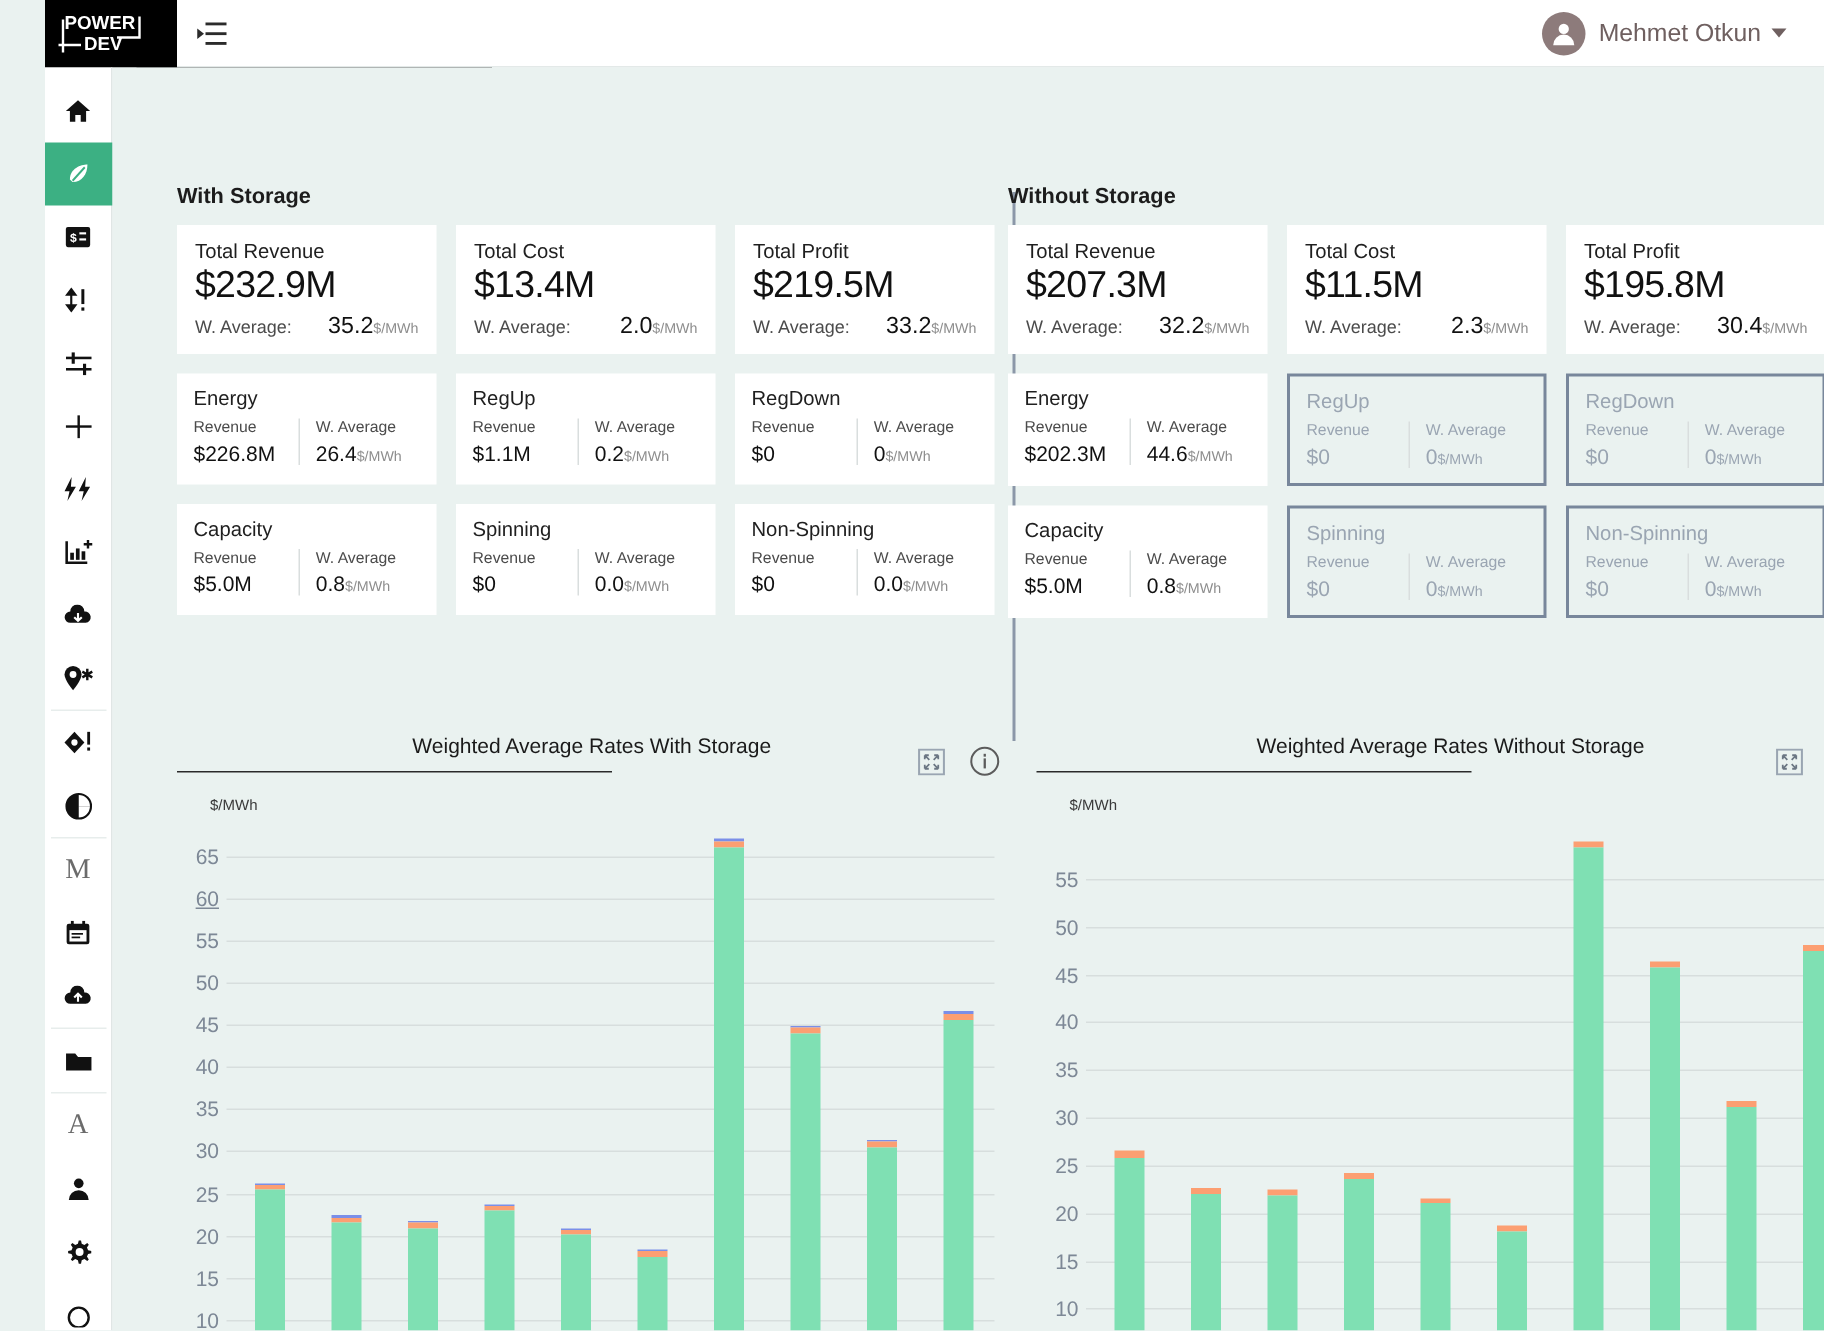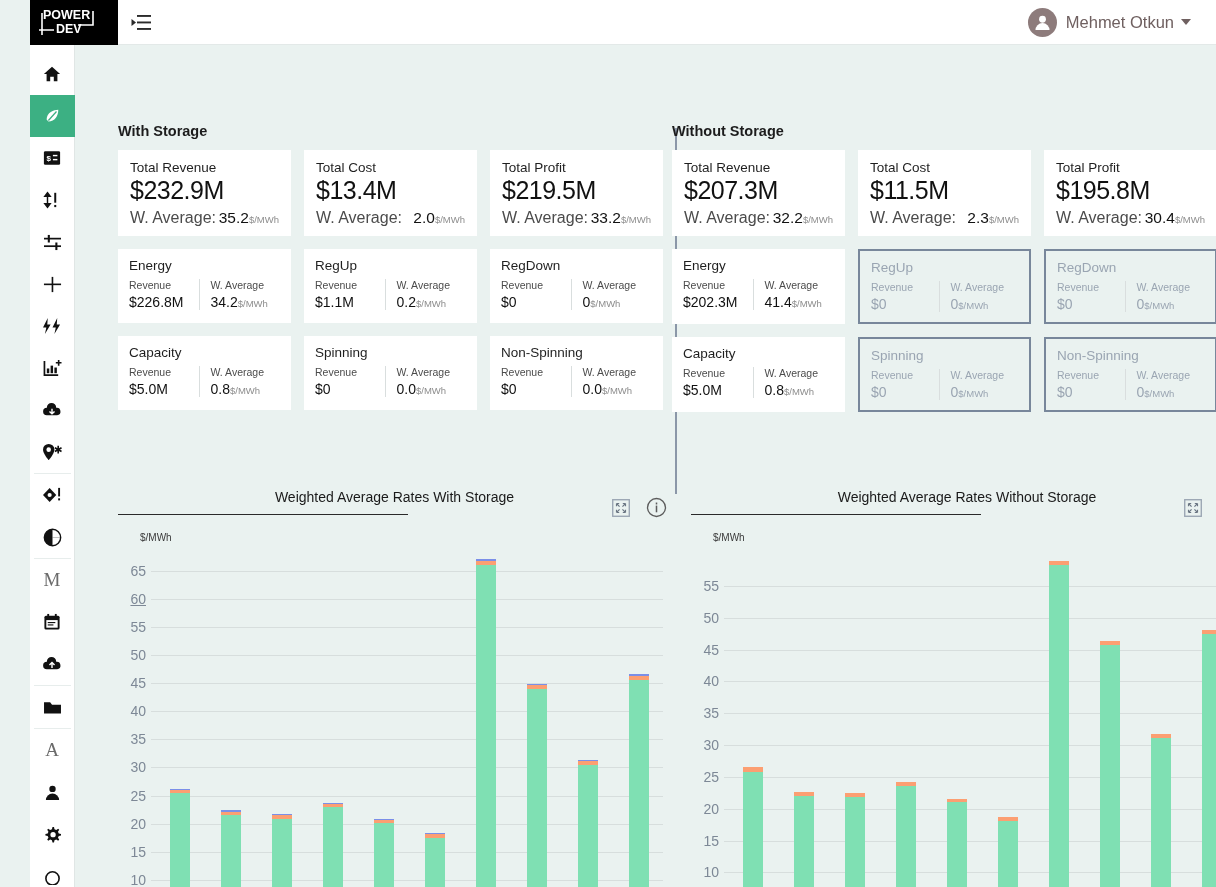--- a/index.html
+++ b/index.html
@@ -76,21 +76,21 @@
   .sec-title { font-size: 14.5px; font-weight: bold; color:#1c1c1c; margin-bottom: 11px; }
 
   .kpi-row { display:flex; gap: 13px; margin-bottom: 13px; }
   .kpi-card {
     background:#fff; width: 173px; padding: 10px 12px 9px 12px;
     min-height: 82px;
   }
   .kpi-label { font-size: 13.5px; color:#1f1f1f; margin-bottom: 1px; }
   .kpi-value { font-size: 25px; color:#111; letter-spacing:-.5px; line-height: 1.15; }
   .kpi-foot { display:flex; align-items:baseline; justify-content:space-between; margin-top:4px; }
-  .kpi-foot-label { font-size: 16px; color:#4b4b4b; }
+  .kpi-foot-label { font-size: 12px; color:#4b4b4b; }
   .kpi-foot-val { font-size: 15.5px; color:#111; }
   .unit { font-size: 9.5px; color:#8d8d8d; }
 
   .small-row { display:flex; gap: 13px; margin-bottom: 13px; }
   .small-card {
     background:#fff; width: 173px; padding: 9px 11px 10px 11px; min-height: 74px;
   }
   .small-card.disabled {
     background:#eaf2f0; border: 2px solid #78879b;
   }
@@ -369,21 +369,21 @@
       <div class="small-row">
         <div class="small-card">
           <div class="small-title">Energy</div>
           <div class="small-cols">
             <div class="small-col">
               <div class="small-col-head">Revenue</div>
               <div class="small-col-val">$226.8M</div>
             </div>
             <div class="small-col">
               <div class="small-col-head">W. Average</div>
-              <div class="small-col-val"><span>34.2</span><span class="unit">$/MWh</span></div>
+              <div class="small-col-val"><span>26.4</span><span class="unit">$/MWh</span></div>
             </div>
           </div>
         </div>
         <div class="small-card">
           <div class="small-title">RegUp</div>
           <div class="small-cols">
             <div class="small-col">
               <div class="small-col-head">Revenue</div>
               <div class="small-col-val">$1.1M</div>
             </div>
@@ -484,21 +484,21 @@
       <div class="small-row">
         <div class="small-card">
           <div class="small-title">Energy</div>
           <div class="small-cols">
             <div class="small-col">
               <div class="small-col-head">Revenue</div>
               <div class="small-col-val">$202.3M</div>
             </div>
             <div class="small-col">
               <div class="small-col-head">W. Average</div>
-              <div class="small-col-val"><span>41.4</span><span class="unit">$/MWh</span></div>
+              <div class="small-col-val"><span>44.6</span><span class="unit">$/MWh</span></div>
             </div>
           </div>
         </div>
         <div class="small-card disabled">
           <div class="small-title">RegUp</div>
           <div class="small-cols">
             <div class="small-col">
               <div class="small-col-head">Revenue</div>
               <div class="small-col-val">$0</div>
             </div>

